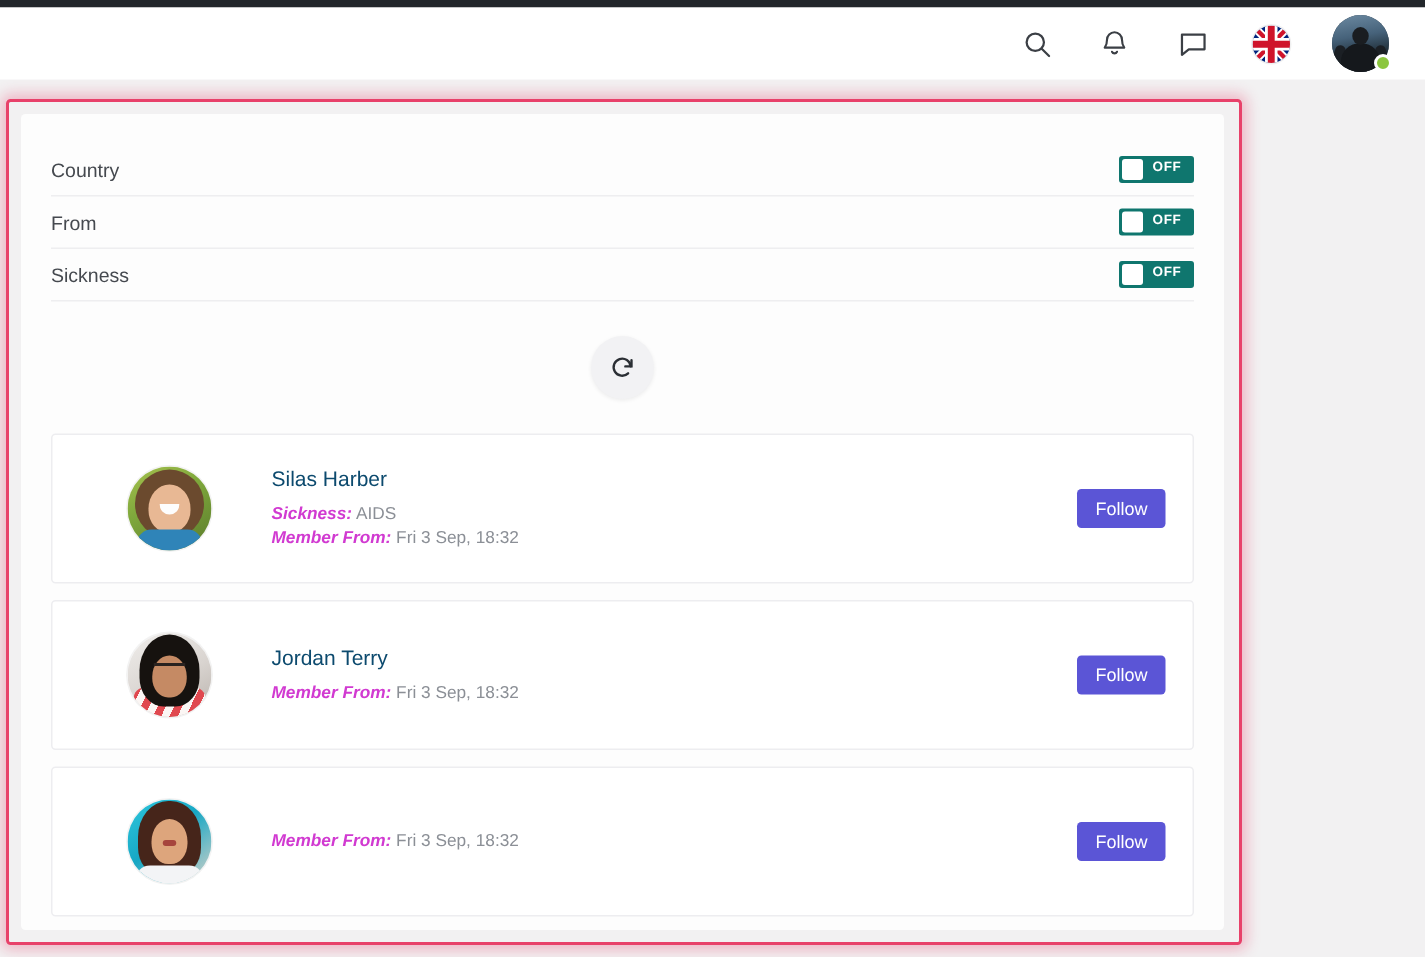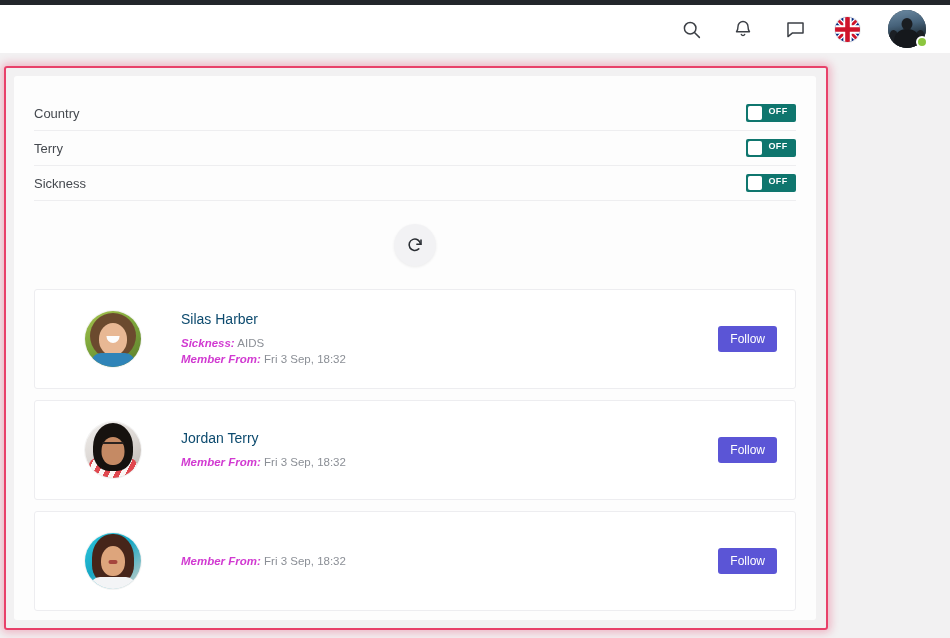--- a/index.html
+++ b/index.html
@@ -328,21 +328,21 @@
 
   <div class="toggle-row">
     <span class="toggle-label">Country</span>
     <div class="toggle">
       <div class="knob"></div>
       <span class="tstate">OFF</span>
     </div>
   </div>
 
   <div class="toggle-row">
-    <span class="toggle-label">Terry</span>
+    <span class="toggle-label">From</span>
     <div class="toggle">
       <div class="knob"></div>
       <span class="tstate">OFF</span>
     </div>
   </div>
 
   <div class="toggle-row">
     <span class="toggle-label">Sickness</span>
     <div class="toggle">
       <div class="knob"></div>

